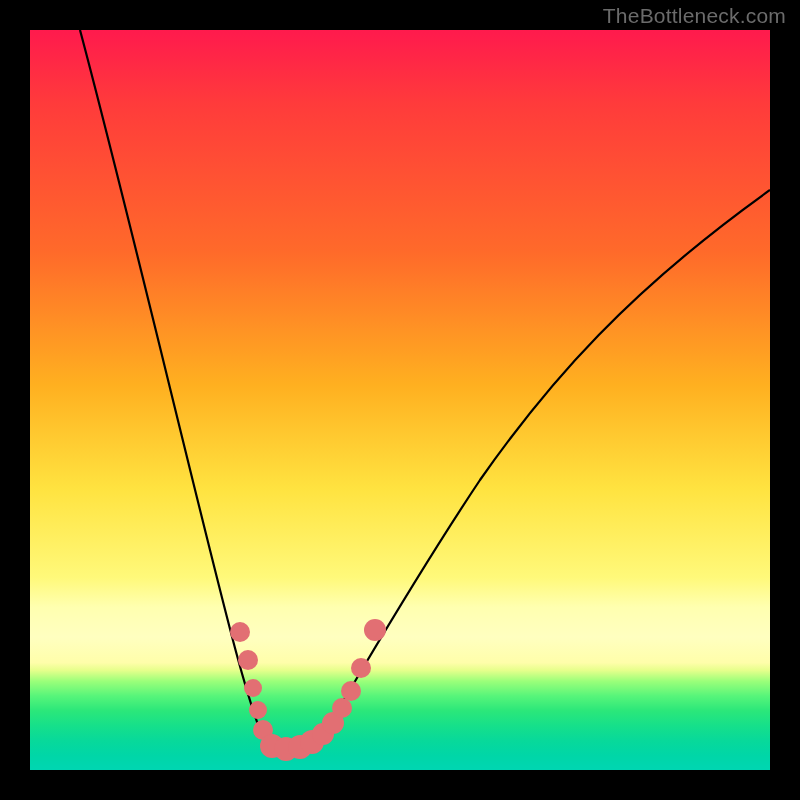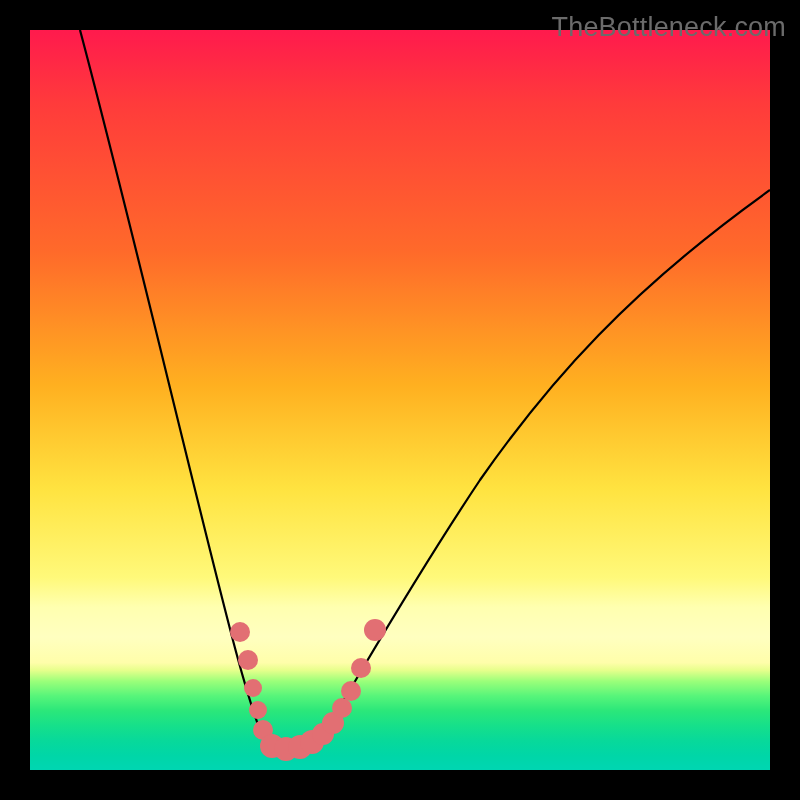--- a/index.html
+++ b/index.html
@@ -49,24 +49,24 @@
       #00d6a7 98%,
       #00d6b2 100%
     );
   }
   .curve {
     position: absolute;
     inset: 0;
   }
   .watermark {
     position: absolute;
-    top: 12px;
+    top: 4px;
     right: 14px;
     color: #6b6b6b;
-    font-size: 27px;
+    font-size: 21px;
     font-weight: 500;
     letter-spacing: 0.2px;
   }
 </style>
 </head>
 <body>
 
 <div class="frame">
 
   <div class="plot">

